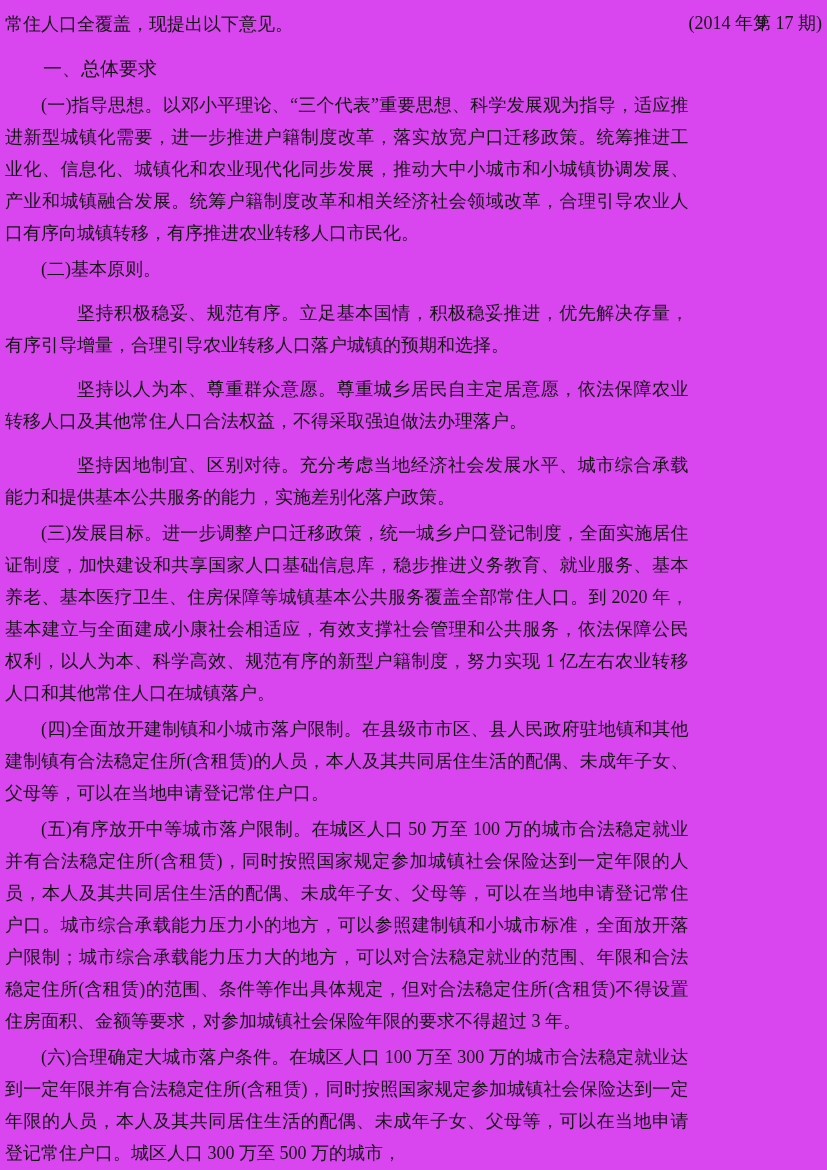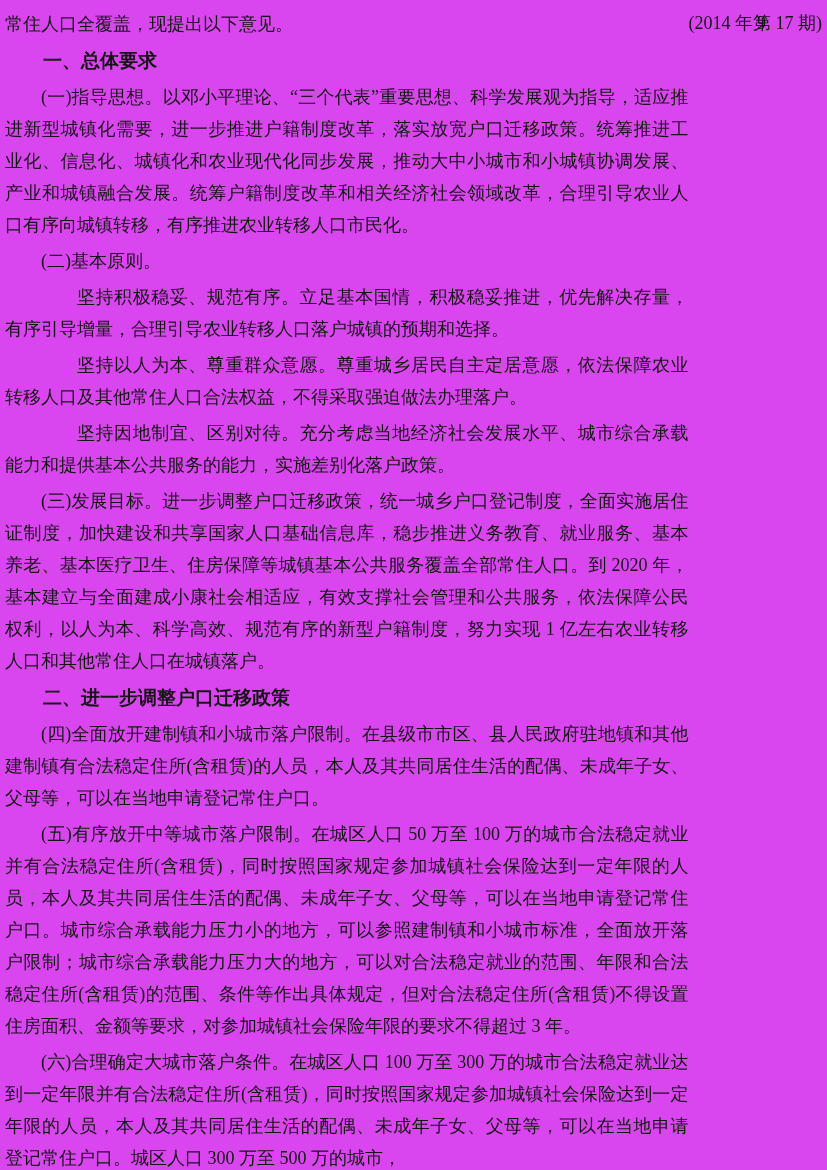--- a/index.html
+++ b/index.html
@@ -30,31 +30,31 @@
     line-height: 32px;
     text-align: justify;
     word-break: break-all;
   }
   p.plain {
     text-indent: 0;
     margin-top: 2px;
   }
   p.heading {
     text-indent: 2em;
-    font-weight: bold;
+    font-weight: normal;
     font-size: 19px;
-    margin-top: 5px;
+    margin-top: 13px;
   }
   p.item {
     text-indent: 2em;
     margin-top: 4px;
   }
   p.principle {
     text-indent: 4em;
-    margin-top: 4px;
+    margin-top: 12px;
   }
   .kai {
   }
   .footer {
     position: relative;
     flex: 0 0 auto;
     height: 38px;
     line-height: 34px;
     font-size: 18px;
     text-align: left;
@@ -82,21 +82,20 @@
 
     <p class="principle"><span class="kai">坚持积极稳妥、规范有序。</span><span>立足基本国情，积极稳妥推进，优先解决存量，有序引导增量，合理引导农业转移人口落户城镇的预期和选择。</span></p>
 
     <p class="principle"><span class="kai">坚持以人为本、尊重群众意愿。</span><span>尊重城乡居民自主定居意愿，依法保障农业转移人口及其他常住人口合法权益，不得采取强迫做法办理落户。</span></p>
 
     <p class="principle"><span class="kai">坚持因地制宜、区别对待。</span><span>充分考虑当地经济社会发展水平、城市综合承载能力和提供基本公共服务的能力，实施差别化落户政策。</span></p>
 
 
     <p class="item"><span class="kai">(三)发展目标。</span><span>进一步调整户口迁移政策，统一城乡户口登记制度，全面实施居住证制度，加快建设和共享国家人口基础信息库，稳步推进义务教育、就业服务、基本养老、基本医疗卫生、住房保障等城镇基本公共服务覆盖全部常住人口。到 2020 年，基本建立与全面建成小康社会相适应，有效支撑社会管理和公共服务，依法保障公民权利，以人为本、科学高效、规范有序的新型户籍制度，努力实现 1 亿左右农业转移人口和其他常住人口在城镇落户。</span></p>
 
-    <p class="heading"><span>二、进一步调整户口迁移政策</span></p>
 
     <p class="item"><span class="kai">(四)全面放开建制镇和小城市落户限制。</span><span>在县级市市区、县人民政府驻地镇和其他建制镇有合法稳定住所(含租赁)的人员，本人及其共同居住生活的配偶、未成年子女、父母等，可以在当地申请登记常住户口。</span></p>
 
     <p class="item"><span class="kai">(五)有序放开中等城市落户限制。</span><span>在城区人口 50 万至 100 万的城市合法稳定就业并有合法稳定住所(含租赁)，同时按照国家规定参加城镇社会保险达到一定年限的人员，本人及其共同居住生活的配偶、未成年子女、父母等，可以在当地申请登记常住户口。城市综合承载能力压力小的地方，可以参照建制镇和小城市标准，全面放开落户限制；城市综合承载能力压力大的地方，可以对合法稳定就业的范围、年限和合法稳定住所(含租赁)的范围、条件等作出具体规定，但对合法稳定住所(含租赁)不得设置住房面积、金额等要求，对参加城镇社会保险年限的要求不得超过 3 年。</span></p>
 
     <p class="item"><span class="kai">(六)合理确定大城市落户条件。</span><span>在城区人口 100 万至 300 万的城市合法稳定就业达到一定年限并有合法稳定住所(含租赁)，同时按照国家规定参加城镇社会保险达到一定年限的人员，本人及其共同居住生活的配偶、未成年子女、父母等，可以在当地申请登记常住户口。城区人口 300 万至 500 万的城市，</span></p>
 
   </div>
 
   <div class="footer">

